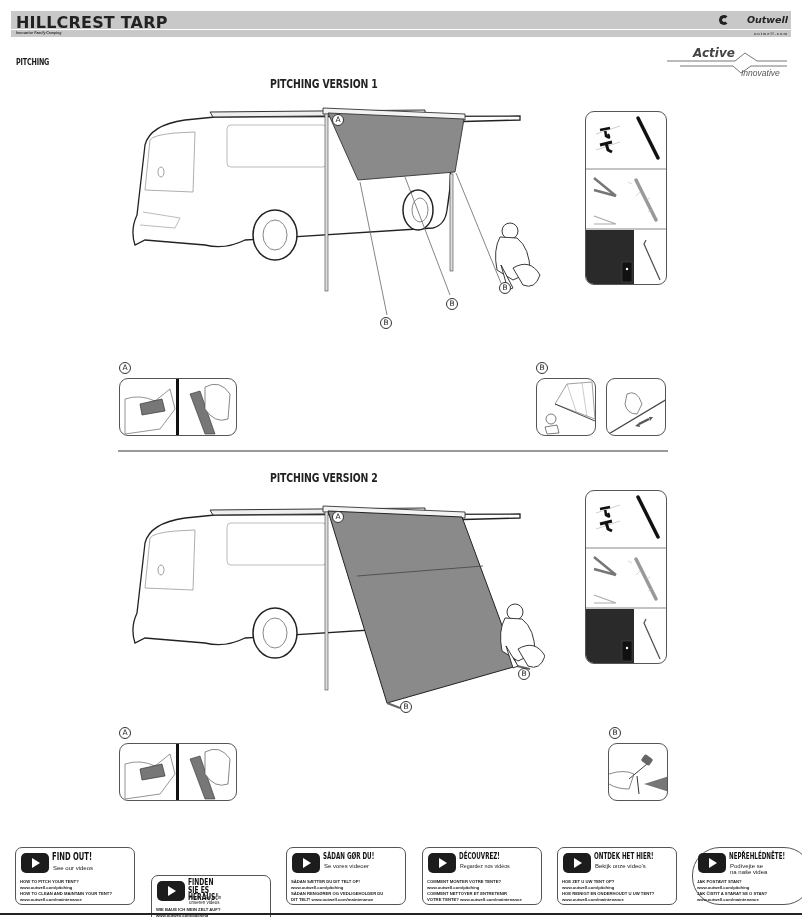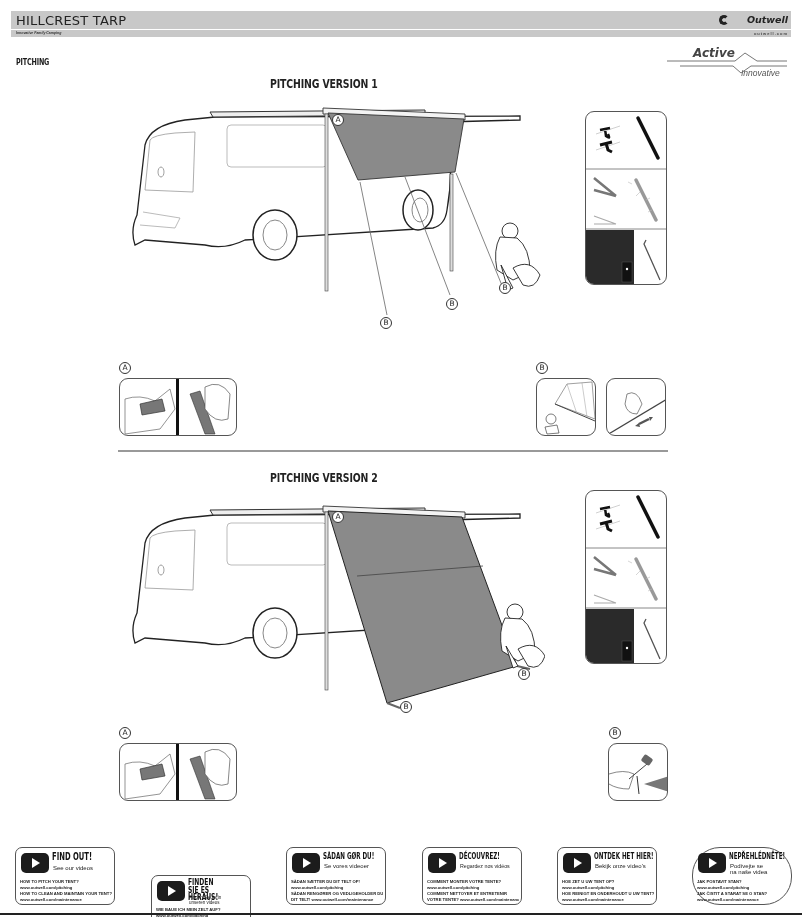--- a/index.html
+++ b/index.html
@@ -1,20 +1,20 @@
 <!DOCTYPE html>
 <html><head>
 <meta charset="utf-8">
 <style>
   * { box-sizing: border-box; margin: 0; padding: 0; }
   html, body { width: 802px; height: 917px; background: #fff; overflow: hidden; }
   body { position: relative; font-family: "Liberation Sans", sans-serif; color: #1a1a1a; }
 
   .header-bar { position: absolute; left: 11px; top: 11px; width: 780px; height: 18px; background: #c8c8c8; }
-  .header-title { position: absolute; left: 16px; top: 13px; font-family: "DejaVu Sans", sans-serif; font-weight: normal; font-size: 13px; letter-spacing: 0.2px; color: #222; }
+  .header-title { position: absolute; left: 16px; top: 13px; font-family: "DejaVu Sans", sans-serif; font-weight: bold; font-size: 16px; letter-spacing: 0.2px; color: #222; }
   .sub-bar { position: absolute; left: 11px; top: 30px; width: 780px; height: 7px; background: #c8c8c8; }
   .tagline { position: absolute; left: 16px; top: 31px; font-size: 3.5px; font-style: italic; font-weight: bold; color: #333; }
   .site-url { position: absolute; right: 14px; top: 31px; font-size: 4px; letter-spacing: 1px; color: #444; font-weight: bold; }
   .brand-logo { position: absolute; right: 14px; top: 14px; display: flex; align-items: center; gap: 18px; }
   .brand-logo .logo-mark { width: 10px; height: 10px; border-radius: 50%; border: 3px solid #222; border-right-color: #c8c8c8; }
   .brand-logo .logo-text { font-family: "DejaVu Sans", sans-serif; font-weight: bold; font-style: italic; font-size: 9.5px; color: #222; }
 
   .active-collection { position: absolute; left: 665px; top: 46px; width: 125px; height: 36px; }
   .active-collection .ac-active { position: absolute; left: 28px; top: 0px; font-family: "DejaVu Sans", sans-serif; font-weight: bold; font-style: italic; font-size: 12px; color: #444; }
   .active-collection .ac-collection { position: absolute; left: 76px; top: 22px; font-style: italic; font-size: 8.5px; color: #555; }
@@ -22,21 +22,21 @@
 
   .section-label { position: absolute; left: 16px; top: 58px; font-family: "DejaVu Sans", sans-serif; font-weight: bold; font-size: 8px; transform: scaleX(0.8); transform-origin: left; letter-spacing: -0.2px; }
 
   .version-title { position: absolute; font-family: "DejaVu Sans", sans-serif; font-weight: bold; font-size: 13px; transform: scaleX(0.72); transform-origin: left; letter-spacing: -0.2px; color: #222; }
 
   .illustration { position: absolute; }
   .panel { position: absolute; border: 1.5px solid #555; border-radius: 9px; background: #fff; overflow: hidden; }
   .marker { position: absolute; width: 12px; height: 12px; border: 1px solid #333; border-radius: 50%; font-size: 7.5px; text-align: center; line-height: 10px; background: #fff; color: #222; font-family: "DejaVu Sans", sans-serif; }
   .divider { position: absolute; left: 118px; top: 450px; width: 550px; height: 2px; background: #999; }
 
-  .video-card { position: absolute; top: 847px; width: 100px; height: 58px; border: 1.3px solid #555; border-radius: 7px; background: #fff; }
+  .video-card { position: absolute; top: 847px; width: 120px; height: 58px; border: 1.3px solid #555; border-radius: 7px; background: #fff; }
   .video-card .play { position: absolute; left: 5px; top: 5px; width: 28px; height: 20px; background: #1c1c1c; border-radius: 5px; }
   .video-card .play::after { content: ""; position: absolute; left: 11px; top: 5px; border-left: 8px solid #fff; border-top: 5px solid transparent; border-bottom: 5px solid transparent; }
   .video-card .vc-title { position: absolute; left: 36px; top: 3px; font-family: "DejaVu Sans", sans-serif; font-weight: bold; font-size: 11px; transform: scaleX(0.62); transform-origin: left; white-space: nowrap; line-height: 11px; color: #111; }
   .video-card .vc-title.small { font-size: 8px; line-height: 7.5px; }
   .video-card .vc-sub { position: absolute; left: 37px; top: 17px; font-size: 6px; color: #222; white-space: nowrap; line-height: 6px; }
   .video-card .vc-sub.wrap { white-space: normal; width: 60px; }
   .video-card .vc-lines { position: absolute; left: 4px; top: 31px; right: 2px; font-size: 4.2px; font-weight: bold; line-height: 6px; color: #222; white-space: nowrap; overflow: hidden; }
   .bottom-rule { position: absolute; left: 0; top: 913px; width: 802px; height: 2px; background: #222; }
 </style>
 </head>

